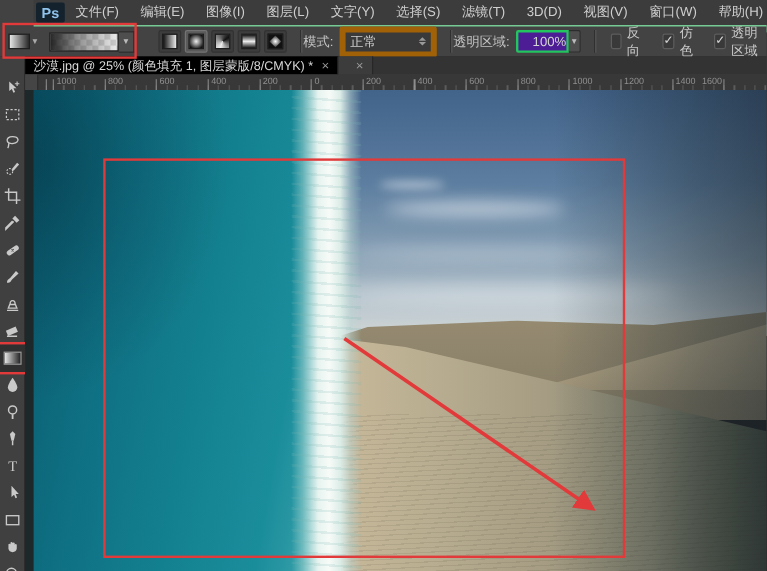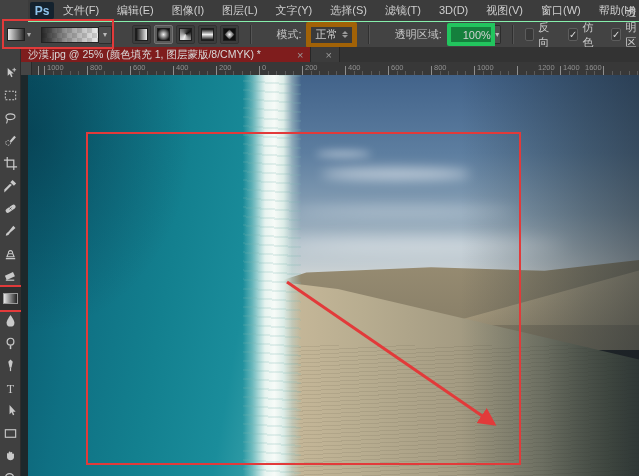--- a/index.html
+++ b/index.html
@@ -33,48 +33,48 @@
   .gt-btn.sel{background:#5a5a5a;border-color:#747474;}
   .gt-ic{width:11px;height:11px;border:1px solid #1d1d1d;}
   .gt-linear{background:linear-gradient(90deg,#111,#eee);}
   .gt-radial{background:radial-gradient(circle,#eee 0%,#111 85%);}
   .gt-angle{background:conic-gradient(from 200deg,#eee,#111 60%,#eee);}
   .gt-reflected{background:linear-gradient(180deg,#111,#eee 50%,#111);}
   .gt-diamond{background:#111;position:relative;overflow:hidden;}
   .gt-diamond::after{content:"";position:absolute;left:2px;top:2px;width:7px;height:7px;
       background:radial-gradient(#fff,#333);transform:rotate(45deg);}
   .vsep{width:1px;height:19px;background:#555;box-shadow:-1px 0 0 #303030;margin-left:12px;}
-  .ob-label{color:#c4c4c4;margin-left:25px;white-space:nowrap;}
+  .ob-label{color:#c4c4c4;margin-left:1px;white-space:nowrap;}
   .select{margin-left:5px;width:82px;height:16px;background:#3a3a3a;border:5px solid #a16207;border-radius:2px;
           display:flex;align-items:center;justify-content:space-between;padding:0 4px;color:#cfcfcf;}
   .updown{display:flex;flex-direction:column;gap:1px;}
   .tri-u{width:0;height:0;border-left:3px solid transparent;border-right:3px solid transparent;border-bottom:3px solid #9a9a9a;}
   .tri-d{width:0;height:0;border-left:3px solid transparent;border-right:3px solid transparent;border-top:3px solid #9a9a9a;}
-  .valbox{margin-left:5px;width:32px;height:15px;background:#15803d;border:4px solid #22c55e;border-radius:2px 0 0 2px;
+  .valbox{margin-left:5px;width:32px;height:15px;background:#4c1d95;border:2px solid #22c55e;border-radius:2px 0 0 2px;
           display:flex;align-items:center;justify-content:center;color:#d2d2d2;padding-left:12px;}
   .valarrow{width:12px;height:17px;background:#4e4e4e;border:1px solid #2c2c2c;border-left:none;border-radius:0 2px 2px 0;
             display:flex;align-items:center;justify-content:center;color:#bbb;font-size:8px;}
   .cbgroup{display:flex;align-items:center;margin-left:12px;gap:15px;}
   .cb{display:flex;align-items:center;gap:4px;}
   .cb-box{width:11px;height:11px;background:#393939;border:1px solid #5d5d5d;border-radius:2px;
           display:flex;align-items:center;justify-content:center;color:#d8d8d8;font-size:10px;line-height:10px;}
 
   
   .toolbar{position:absolute;left:0;top:47px;width:21px;height:429px;background:#404040;
            border-right:1px solid #2d2d2d;display:flex;flex-direction:column;padding-top:15px;box-sizing:border-box;}
   .tool{width:21px;height:22.5px;display:flex;align-items:center;justify-content:center;flex:0 0 auto;}
   .tool svg{display:block;}
   .tool.sel-tool{background:#303030;outline:2px solid #e23a3a;outline-offset:0px;}
   .grad-chip{width:13px;height:9px;border:1px solid #9a9a9a;background:linear-gradient(90deg,#e6e6e6,#222);}
   .swatches{position:relative;width:14px;height:12px;margin:2px auto 0;}
 
   
   .tabbar{position:absolute;left:21px;top:47px;width:618px;height:15px;background:#333;display:flex;}
   .tab{display:flex;align-items:center;padding:0 7px;border-right:1px solid #272727;white-space:nowrap;font-size:10.5px;}
-  .tab.active{background:#7f1d1d;color:#d8d8d8;gap:29px;}
+  .tab.active{background:#000000;color:#d8d8d8;}
   .tab.inactive{background:#3c3c3c;color:#969696;}
   .tab .close{margin-left:7px;color:#9a9a9a;font-size:11px;}
 
   .ruler{position:absolute;left:21px;top:62px;width:618px;height:13px;background:#383838;border-bottom:1px solid #262626;}
   .ruler-corner{position:absolute;left:0;top:0;width:10px;height:13px;background:#454545;border-right:1px solid #2a2a2a;}
   .ruler-ticks{position:absolute;left:10px;top:0;right:0;bottom:0;
      background-image:
        repeating-linear-gradient(90deg,rgba(150,150,150,.9) 0 1px,transparent 1px 43px),
        repeating-linear-gradient(90deg,rgba(120,120,120,.55) 0 1px,transparent 1px 8.6px);
      background-size:100% 9px,100% 4px;background-position:13px 100%,13px 100%;background-repeat:repeat-x;}
@@ -325,21 +325,21 @@
         <span class="ruler-label" style="left: 56px;">800</span>
         <span class="ruler-label" style="left: 99px;">600</span>
         <span class="ruler-label" style="left: 142px;">400</span>
         <span class="ruler-label" style="left: 185px;">200</span>
         <span class="ruler-label" style="left: 228px;">0</span>
         <span class="ruler-label" style="left: 271px;">200</span>
         <span class="ruler-label" style="left: 314px;">400</span>
         <span class="ruler-label" style="left: 357px;">600</span>
         <span class="ruler-label" style="left: 400px;">800</span>
         <span class="ruler-label" style="left: 443px;">1000</span>
-        <span class="ruler-label" style="left: 504px; margin-top: 37px;">1200</span>
+        <span class="ruler-label" style="left: 486px; margin-top: 37px;">1200</span>
         <span class="ruler-label" style="left: 529px;">1400</span>
         <span class="ruler-label" style="left: 551px;">1600</span>
       </div>
   </div>
 
   <div class="canvas">
     <div class="edge-strip"></div>
     <div class="sky"></div>
     <div class="cloud c1"></div>
     <div class="cloud c2"></div>

